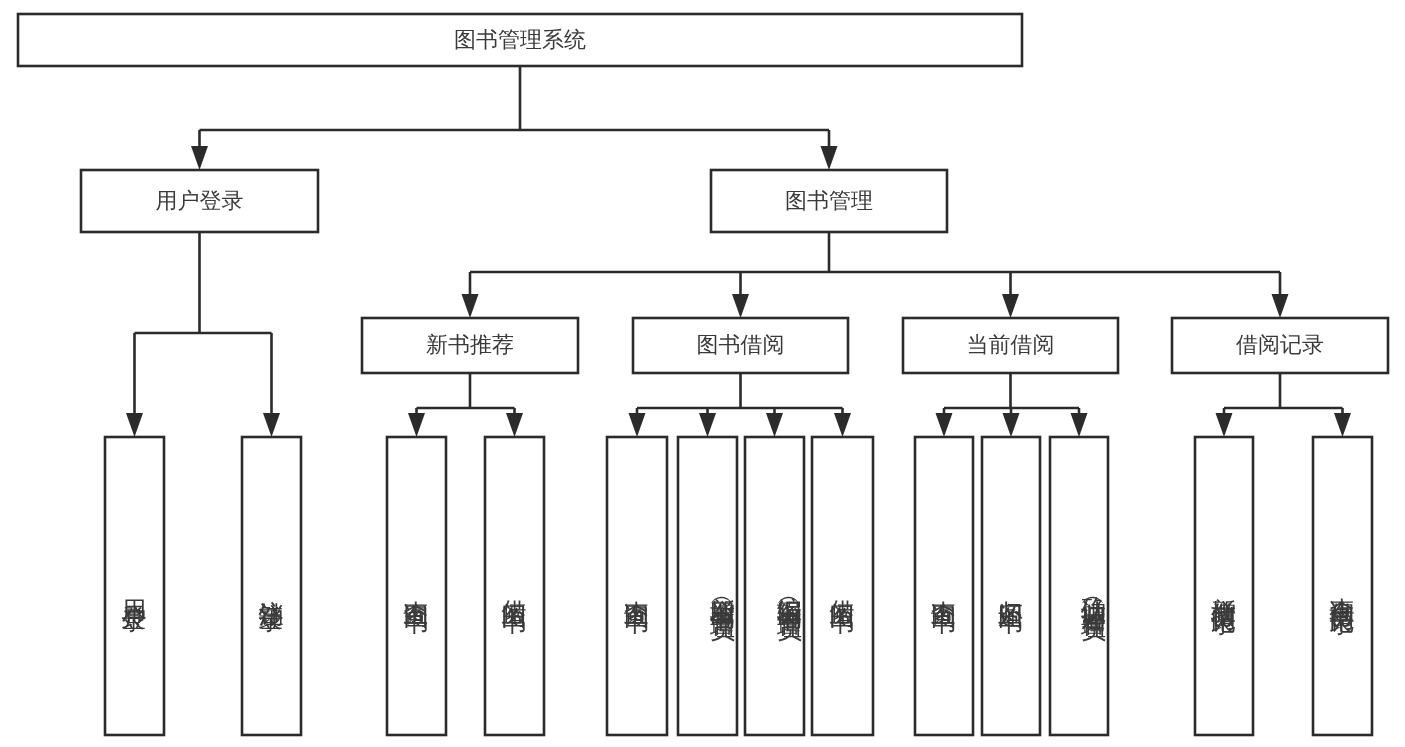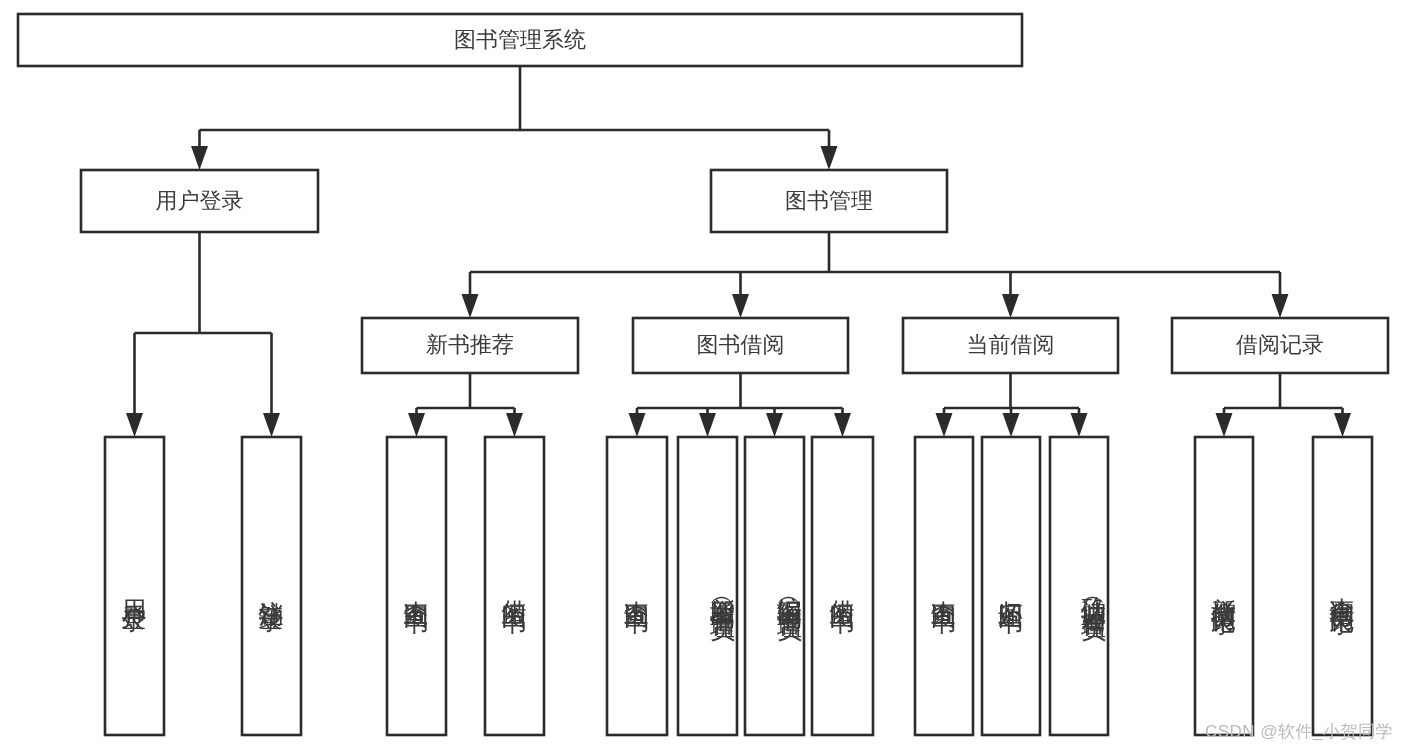--- a/index.html
+++ b/index.html
@@ -174,15 +174,14 @@
   <div class="leaf-label" style="left:607px;  top:437px; width:60px; height:298px;">查询图书</div>
   <div class="leaf-label" style="left:678px;  top:437px; width:59px; height:298px; align-items:flex-start; padding-top:8px; box-sizing:border-box;">新增图书（管理员）</div>
   <div class="leaf-label" style="left:745px;  top:437px; width:59px; height:298px; align-items:flex-start; padding-top:8px; box-sizing:border-box;">编辑图书（管理员）</div>
   <div class="leaf-label" style="left:812px;  top:437px; width:61px; height:298px;">借阅图书</div>
   <div class="leaf-label" style="left:915px;  top:437px; width:58px; height:298px;">查询图书</div>
   <div class="leaf-label" style="left:982px;  top:437px; width:58px; height:298px;">归还图书</div>
   <div class="leaf-label" style="left:1050px; top:437px; width:58px; height:298px; align-items:flex-start; padding-top:8px; box-sizing:border-box;">确认归还（管理员）</div>
   <div class="leaf-label" style="left:1195px; top:437px; width:58px; height:298px;">新增借阅记录</div>
   <div class="leaf-label" style="left:1313px; top:437px; width:59px; height:298px;">查询借阅记录</div>
 
-  <div class="watermark">CSDN @软件_小贺同学</div>
 
 </div>
 
 </body></html>

